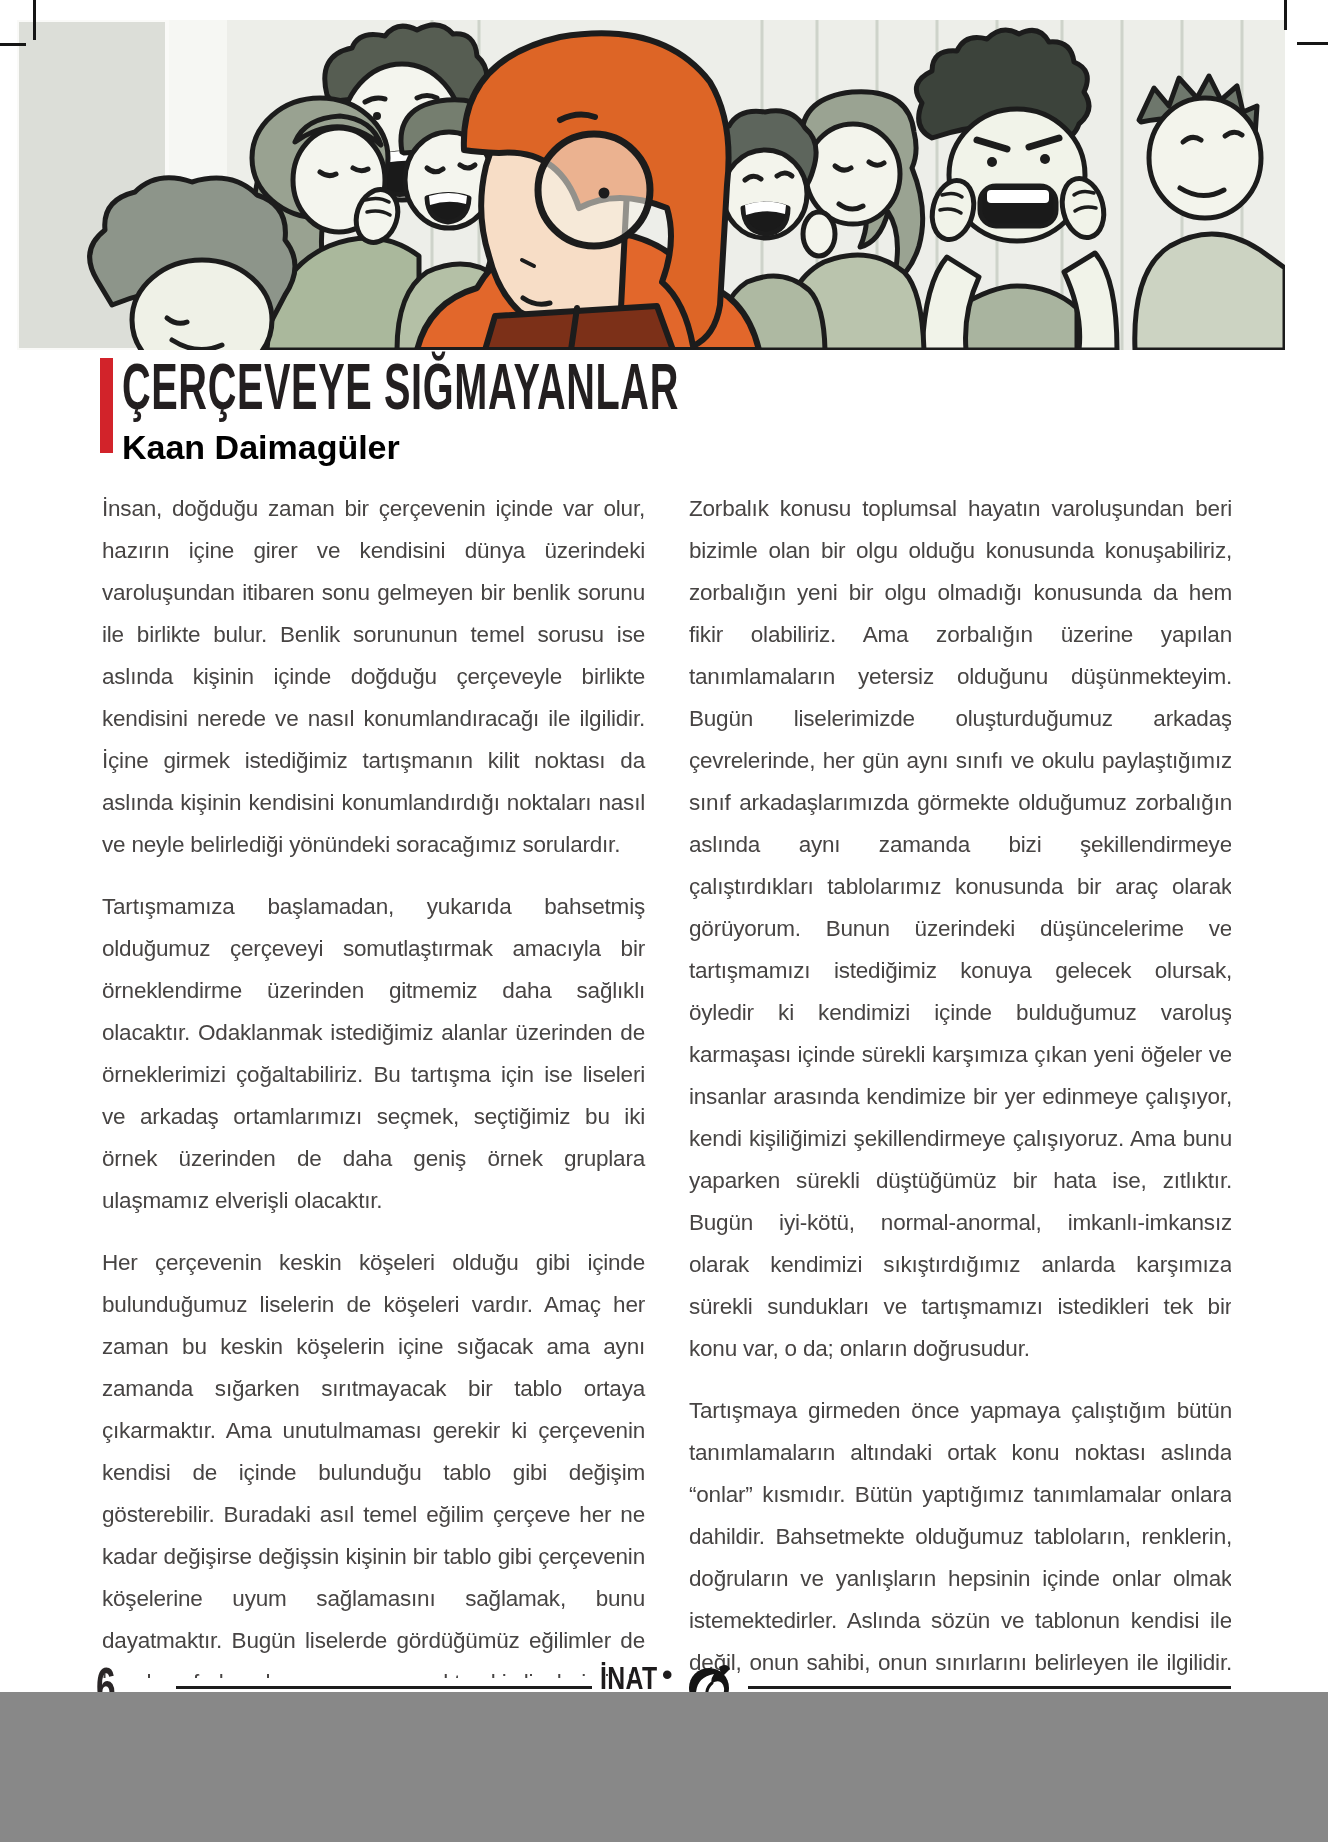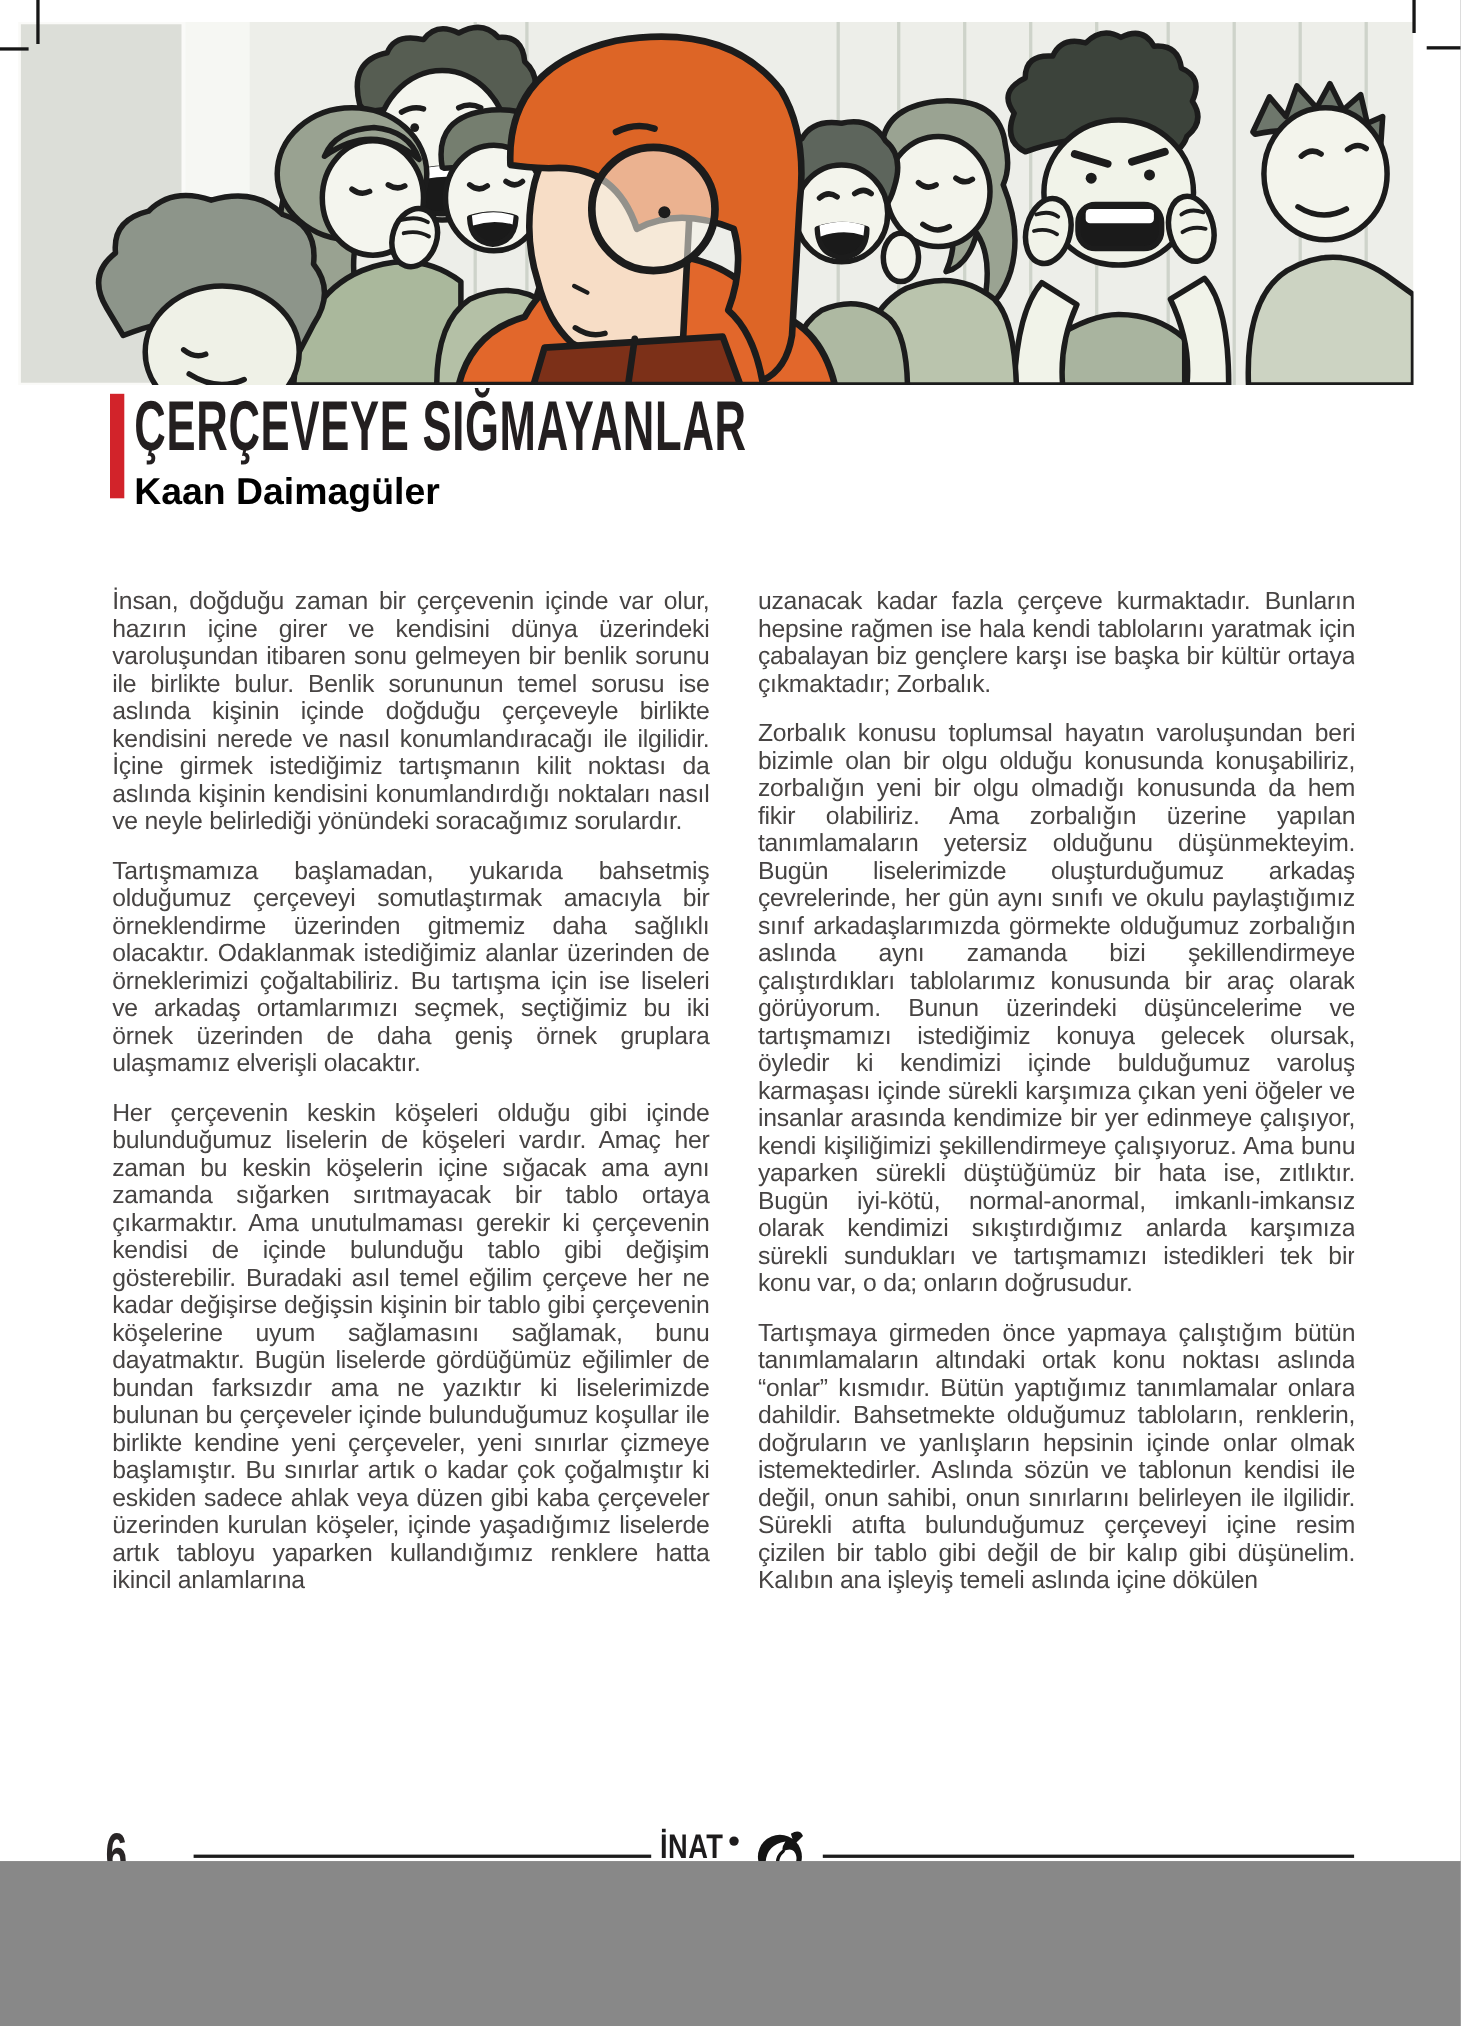--- a/index.html
+++ b/index.html
@@ -40,22 +40,22 @@
     font-size:34px;font-weight:700;color:#000000;letter-spacing:0;
   }
 
   
   .columns{
     position:absolute;left:102px;top:488px;width:1129px;height:1190px;
     display:flex;gap:44px;overflow:hidden;
   }
   .col{
     width:543px;min-width:543px;
-    font-size:22.5px;line-height:25px;letter-spacing:-0.2px;
-    color:#474443;text-align:justify;margin-top:46px;
+    font-size:22.5px;line-height:42px;letter-spacing:-0.2px;
+    color:#474443;text-align:justify;
   }
   .col p{margin:0 0 20px 0;}
 
   
   .footer{position:absolute;left:0;top:1650px;width:1328px;height:80px;}
   .page-number{
     position:absolute;left:96px;top:10px;
     font-size:52px;font-weight:700;color:#2a2627;
     transform:scaleX(0.68);transform-origin:left top;line-height:52px;
   }
@@ -219,21 +219,20 @@
   <h1 class="title">ÇERÇEVEYE SIĞMAYANLAR</h1>
   <div class="author">Kaan Daimagüler</div>
 
   <div class="columns">
     <div class="col">
       <p>İnsan, doğduğu zaman bir çerçevenin içinde var olur, hazırın içine girer ve kendisini dünya üzerindeki varoluşundan itibaren sonu gelmeyen bir benlik sorunu ile birlikte bulur. Benlik sorununun temel sorusu ise aslında kişinin içinde doğduğu çerçeveyle birlikte kendisini nerede ve nasıl konumlandıracağı ile ilgilidir. İçine girmek istediğimiz tartışmanın kilit noktası da aslında kişinin kendisini konumlandırdığı noktaları nasıl ve neyle belirlediği yönündeki soracağımız sorulardır.</p>
       <p>Tartışmamıza başlamadan, yukarıda bahsetmiş olduğumuz çerçeveyi somutlaştırmak amacıyla bir örneklendirme üzerinden gitmemiz daha sağlıklı olacaktır. Odaklanmak istediğimiz alanlar üzerinden de örneklerimizi çoğaltabiliriz. Bu tartışma için ise liseleri ve arkadaş ortamlarımızı seçmek, seçtiğimiz bu iki örnek üzerinden de daha geniş örnek gruplara ulaşmamız elverişli olacaktır.</p>
       <p>Her çerçevenin keskin köşeleri olduğu gibi içinde bulunduğumuz liselerin de köşeleri vardır. Amaç her zaman bu keskin köşelerin içine sığacak ama aynı zamanda sığarken sırıtmayacak bir tablo ortaya çıkarmaktır. Ama unutulmaması gerekir ki çerçevenin kendisi de içinde bulunduğu tablo gibi değişim gösterebilir. Buradaki asıl temel eğilim çerçeve her ne kadar değişirse değişsin kişinin bir tablo gibi çerçevenin köşelerine uyum sağlamasını sağlamak, bunu dayatmaktır. Bugün liselerde gördüğümüz eğilimler de bundan farksızdır ama ne yazıktır ki liselerimizde bulunan bu çerçeveler içinde bulunduğumuz koşullar ile birlikte kendine yeni çerçeveler, yeni sınırlar çizmeye başlamıştır. Bu sınırlar artık o kadar çok çoğalmıştır ki eskiden sadece ahlak veya düzen gibi kaba çerçeveler üzerinden kurulan köşeler, içinde yaşadığımız liselerde artık tabloyu yaparken kullandığımız renklere hatta ikincil anlamlarına</p>
     </div>
     <div class="col">
-      <p>uzanacak kadar fazla çerçeve kurmaktadır. Bunların hepsine rağmen ise hala kendi tablolarını yaratmak için çabalayan biz gençlere karşı ise başka bir kültür ortaya çıkmaktadır; Zorbalık.</p>
       <p>Zorbalık konusu toplumsal hayatın varoluşundan beri bizimle olan bir olgu olduğu konusunda konuşabiliriz, zorbalığın yeni bir olgu olmadığı konusunda da hem fikir olabiliriz. Ama zorbalığın üzerine yapılan tanımlamaların yetersiz olduğunu düşünmekteyim. Bugün liselerimizde oluşturduğumuz arkadaş çevrelerinde, her gün aynı sınıfı ve okulu paylaştığımız sınıf arkadaşlarımızda görmekte olduğumuz zorbalığın aslında aynı zamanda bizi şekillendirmeye çalıştırdıkları tablolarımız konusunda bir araç olarak görüyorum. Bunun üzerindeki düşüncelerime ve tartışmamızı istediğimiz konuya gelecek olursak, öyledir ki kendimizi içinde bulduğumuz varoluş karmaşası içinde sürekli karşımıza çıkan yeni öğeler ve insanlar arasında kendimize bir yer edinmeye çalışıyor, kendi kişiliğimizi şekillendirmeye çalışıyoruz. Ama bunu yaparken sürekli düştüğümüz bir hata ise, zıtlıktır. Bugün iyi-kötü, normal-anormal, imkanlı-imkansız olarak kendimizi sıkıştırdığımız anlarda karşımıza sürekli sundukları ve tartışmamızı istedikleri tek bir konu var, o da; onların doğrusudur.</p>
       <p>Tartışmaya girmeden önce yapmaya çalıştığım bütün tanımlamaların altındaki ortak konu noktası aslında “onlar” kısmıdır. Bütün yaptığımız tanımlamalar onlara dahildir. Bahsetmekte olduğumuz tabloların, renklerin, doğruların ve yanlışların hepsinin içinde onlar olmak istemektedirler. Aslında sözün ve tablonun kendisi ile değil, onun sahibi, onun sınırlarını belirleyen ile ilgilidir. Sürekli atıfta bulunduğumuz çerçeveyi içine resim çizilen bir tablo gibi değil de bir kalıp gibi düşünelim. Kalıbın ana işleyiş temeli aslında içine dökülen</p>
     </div>
   </div>
 
   <div class="footer">
     <span class="page-number">6</span>
     <span class="rule rule-left"></span>
     <span class="brand">İNAT</span>
     <span class="brand-dot">•</span>

